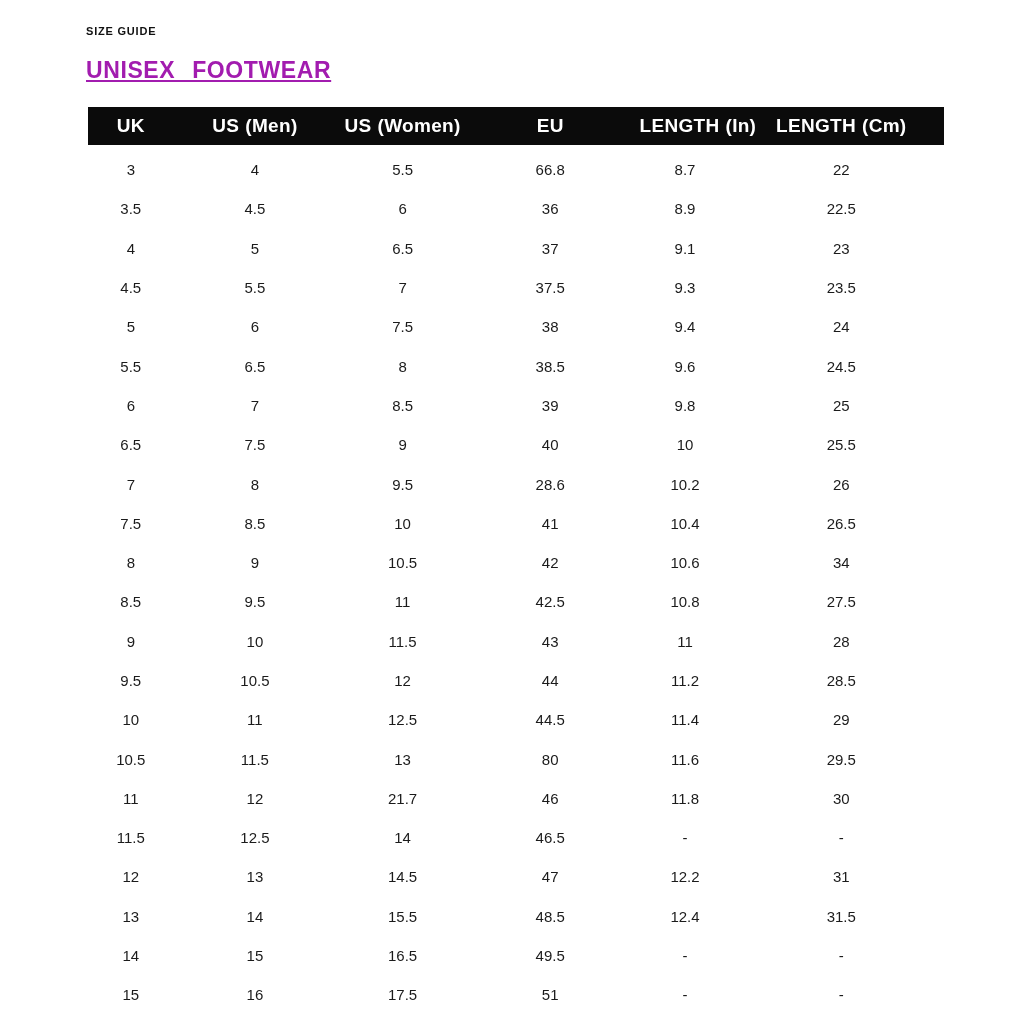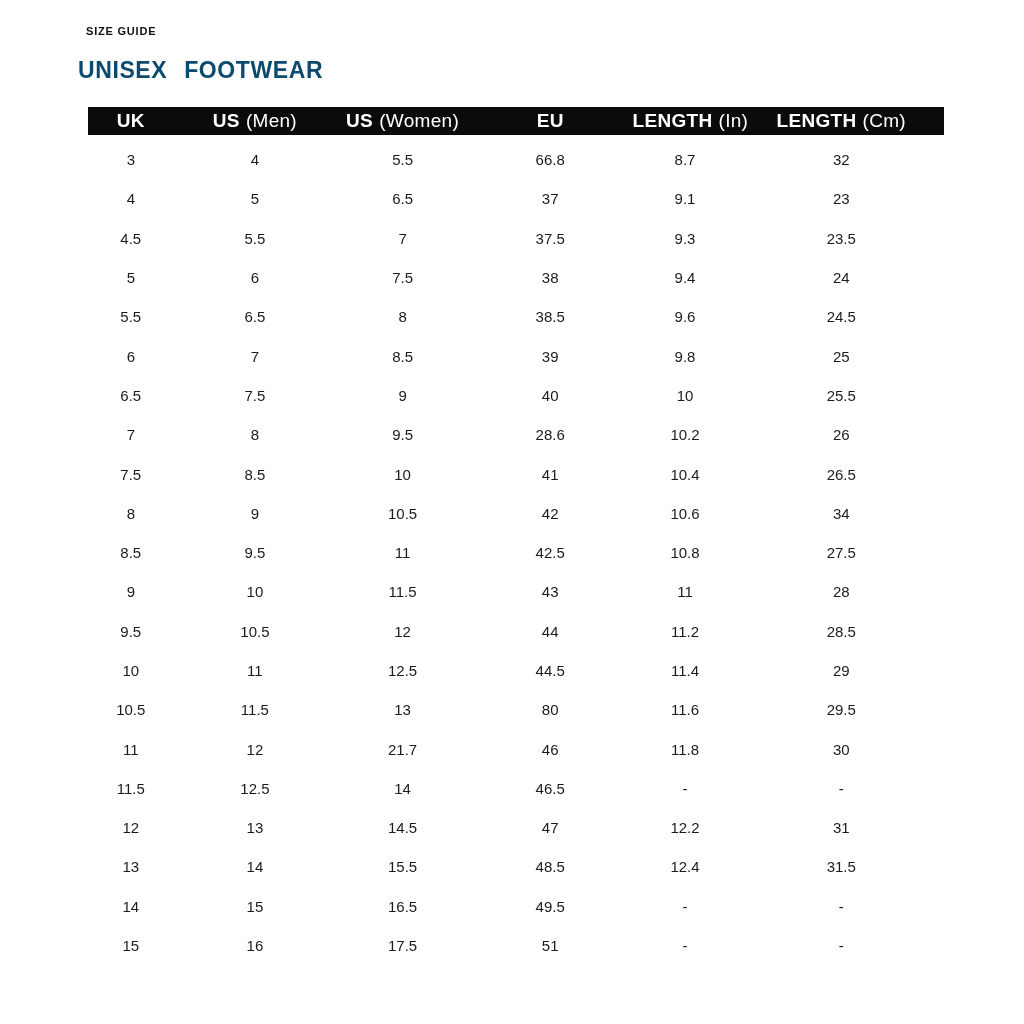--- a/index.html
+++ b/index.html
@@ -16,44 +16,45 @@
     color:var(--body-text);
     overflow:hidden;
   }
   .page{position:relative;width:1024px;height:1024px;}
   .eyebrow{
     position:absolute;left:86px;top:25px;
     font-size:11px;font-weight:700;letter-spacing:0.8px;
     color:#111111;
   }
   .title{
-    position:absolute;left:78px;top:57px;
+    position:absolute;left:86px;top:57px;
     font-size:23px;font-weight:700;letter-spacing:0.6px;
     word-spacing:10px;
-    color:#0c4a6e;
+    color:#a21caf;
+    text-decoration:underline;
   }
   table.size-table{
     position:absolute;left:88px;top:107px;
     width:856px;
     border-collapse:collapse;
     table-layout:fixed;
   }
   table.size-table thead th{
     background:var(--header-bg);
     color:var(--header-text);
-    height:28px;
+    height:36px;
     font-size:19px;
     font-weight:700;
     letter-spacing:0.3px;
     text-align:center;
     vertical-align:middle;
     white-space:nowrap;
-    padding:1px;
-  }
-  .th-sub{font-weight:400;margin-left:0.32em;}
+    padding:8px;
+  }
+  .th-sub{font-weight:700;margin-left:0.32em;}
   tbody:before{content:"";display:table-row;height:5px;}
   table.size-table tbody td{
     height:39.3px;
     font-size:15px;
     text-align:center;
     vertical-align:middle;
     color:var(--body-text);
     padding:0;
   }
   col.c1{width:10%;}
@@ -89,21 +90,29 @@
           <th><span class="th-main">LENGTH</span><span class="th-sub">(Cm)</span></th>
         </tr>
     </thead>
     <tbody id="table-body">
         <tr>
           <td>3</td>
           <td>4</td>
           <td>5.5</td>
           <td>66.8</td>
           <td>8.7</td>
-          <td>32</td>
+          <td>22</td>
+        </tr>
+        <tr>
+          <td>3.5</td>
+          <td>4.5</td>
+          <td>6</td>
+          <td>36</td>
+          <td>8.9</td>
+          <td>22.5</td>
         </tr>
         <tr>
           <td>4</td>
           <td>5</td>
           <td>6.5</td>
           <td>37</td>
           <td>9.1</td>
           <td>23</td>
         </tr>
         <tr>

